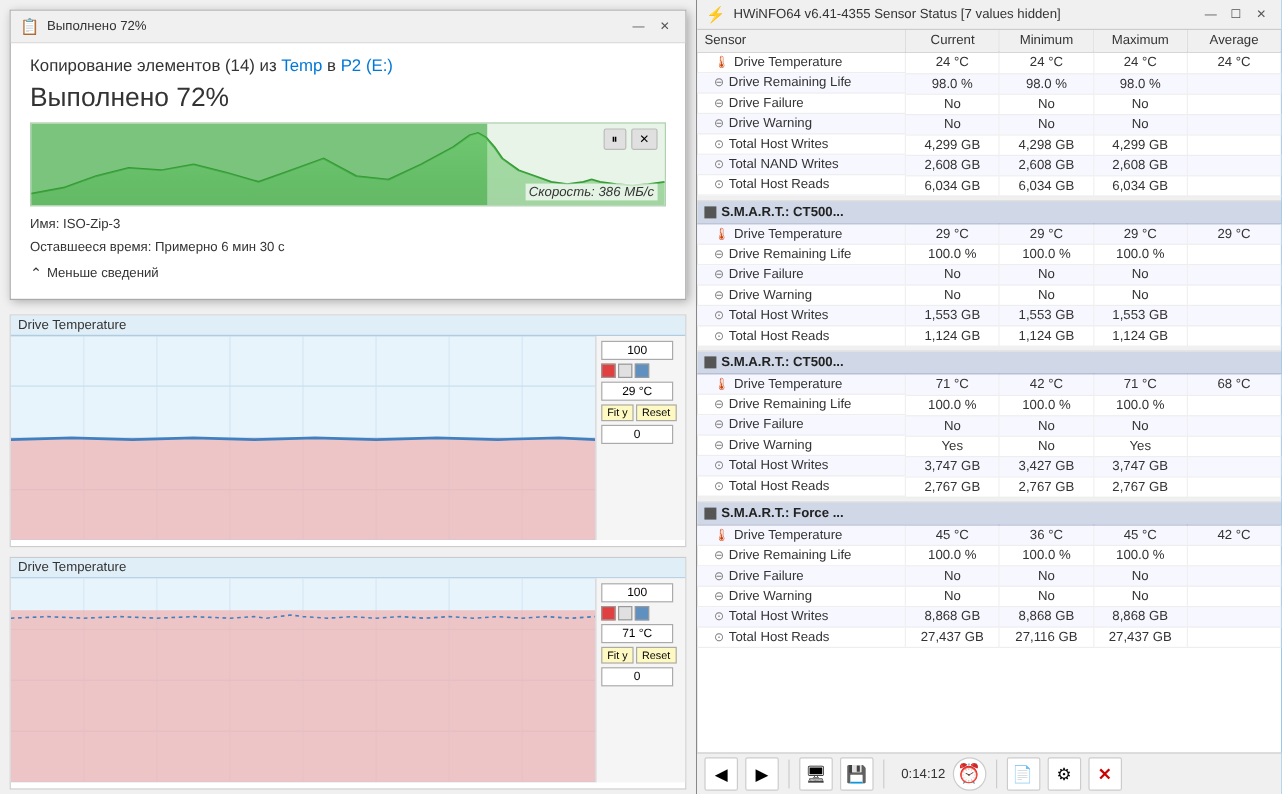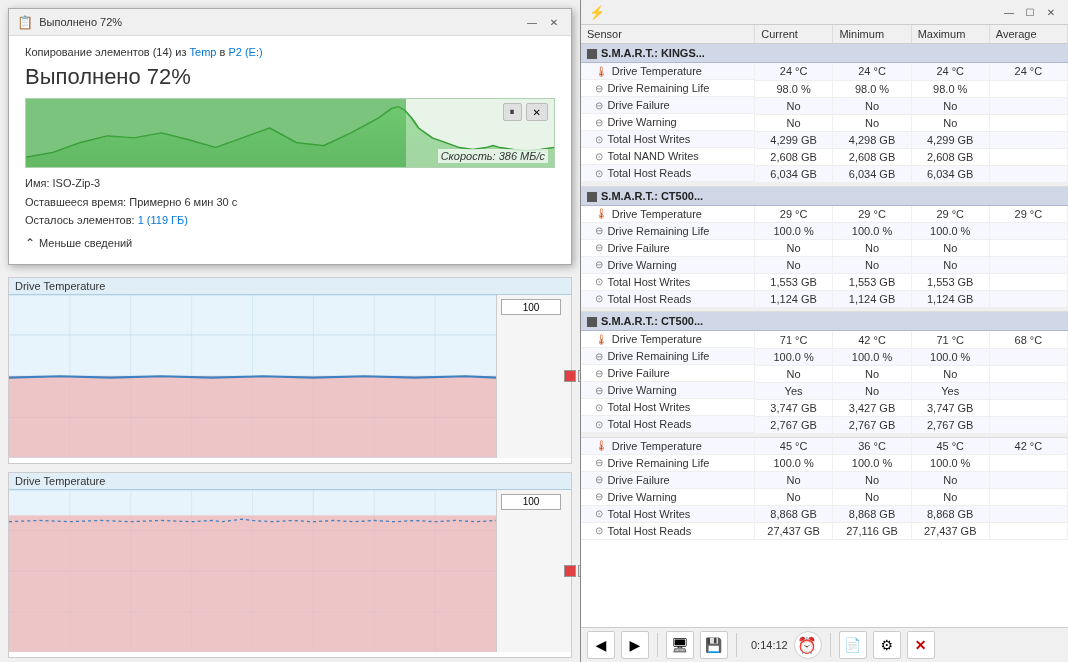--- a/index.html
+++ b/index.html
@@ -60,21 +60,21 @@
       height: 18px;
       font-size: 10px;
       color: #555;
       cursor: pointer;
     }
 
     .copy-dialog-body {
       padding: 10px 16px 14px;
     }
     .copy-dialog-body .copy-path {
-      font-size: 11px;
+      font-size: 14px;
       color: #333;
       margin-bottom: 6px;
     }
     .copy-dialog-body .copy-path a { color: #0078d7; text-decoration: none; }
     .copy-dialog-body .copy-percent {
       font-size: 22px;
       font-weight: 300;
       color: #333;
       margin-bottom: 8px;
     }
@@ -161,21 +161,21 @@
     }
     .drive-graph-canvas {
       flex: 1;
       background: #e8f4fb;
       position: relative;
       overflow: hidden;
     }
     .drive-graph-controls {
       width: 75px;
       display: flex;
-      flex-direction: row;
+      flex-direction: column;
       padding: 4px;
       gap: 3px;
       border-left: 1px solid #ccc;
       background: #f5f5f5;
     }
     .graph-input {
       width: 60px;
       height: 16px;
       border: 1px solid #aaa;
       font-size: 10px;
@@ -266,21 +266,21 @@
       border-right: 1px solid #ddd;
       padding: 3px 6px;
       text-align: left;
       font-weight: normal;
       color: #333;
       position: sticky;
       top: 0;
       z-index: 10;
     }
     .sensor-table thead th:first-child { width: 160px; }
-    .sensor-table thead th:not(:first-child) { width: 72px; }
+    .sensor-table thead th:not(:first-child) { width: 72px; text-align: center; }
 
     .sensor-table tbody tr.group-header td {
       background: #d0d8e8;
       font-weight: bold;
       padding: 3px 6px;
       border-bottom: 1px solid #b0b8d0;
       font-size: 11px;
       color: #222;
     }
     .sensor-table tbody tr.group-header td .drive-icon {
@@ -428,24 +428,20 @@
 
       <div class="copy-info">
         <div>
           <span>Имя:</span>
           <span>ISO-Zip-3</span>
         </div>
         <div>
           <span>Оставшееся время: </span>
           <span>Примерно 6 мин 30 с</span>
         </div>
-        <div>
-          <span>Осталось элементов: </span>
-          <span class="highlight">1 (119 ГБ)</span>
-        </div>
       </div>
 
       <div class="more-info-link">
         <span class="chevron">⌃</span>
         <span>Меньше сведений</span>
       </div>
     </div>
   </div>
 
   <div class="drive-graph-section" style="height:140px;">
@@ -528,43 +524,41 @@
       </div>
     </div>
   </div>
 
 </div>
 
 <div class="right-panel">
   <div class="hwinfo-titlebar">
     <div class="title-left">
       <span class="title-icon">⚡</span>
+      <span>HWiNFO64 v6.41-4355 Sensor Status [7 values hidden]</span>
     </div>
     <div class="hwinfo-controls">
       <span>—</span>
       <span>☐</span>
       <span class="close-btn">✕</span>
     </div>
   </div>
 
   <div class="sensor-table-wrapper">
     <table class="sensor-table">
       <thead>
         <tr>
           <th>Sensor</th>
           <th>Current</th>
           <th>Minimum</th>
           <th>Maximum</th>
           <th>Average</th>
         </tr>
       </thead>
       <tbody id="sensor-tbody">
-      <tr class="group-header">
-            <td colspan="5"><span class="drive-icon"></span>S.M.A.R.T.: KINGS...</td>
-          </tr>
           <tr class="data-row">
             <td>
               <span class="row-icon icon-temp">🌡</span>
               <span>Drive Temperature</span>
             </td>
             <td>24 °C</td>
             <td>24 °C</td>
             <td>24 °C</td>
             <td>24 °C</td>
           </tr>
@@ -755,20 +749,23 @@
               <span class="row-icon icon-reads">⊙</span>
               <span>Total Host Reads</span>
             </td>
             <td>2,767 GB</td>
             <td>2,767 GB</td>
             <td>2,767 GB</td>
             <td></td>
           </tr>
           <tr class="separator-row">
             <td colspan="5"></td>
+          </tr>
+          <tr class="group-header">
+            <td colspan="5"><span class="drive-icon"></span>S.M.A.R.T.: Force ...</td>
           </tr>
           <tr class="data-row">
             <td>
               <span class="row-icon icon-temp">🌡</span>
               <span>Drive Temperature</span>
             </td>
             <td>45 °C</td>
             <td>36 °C</td>
             <td>45 °C</td>
             <td>42 °C</td>

